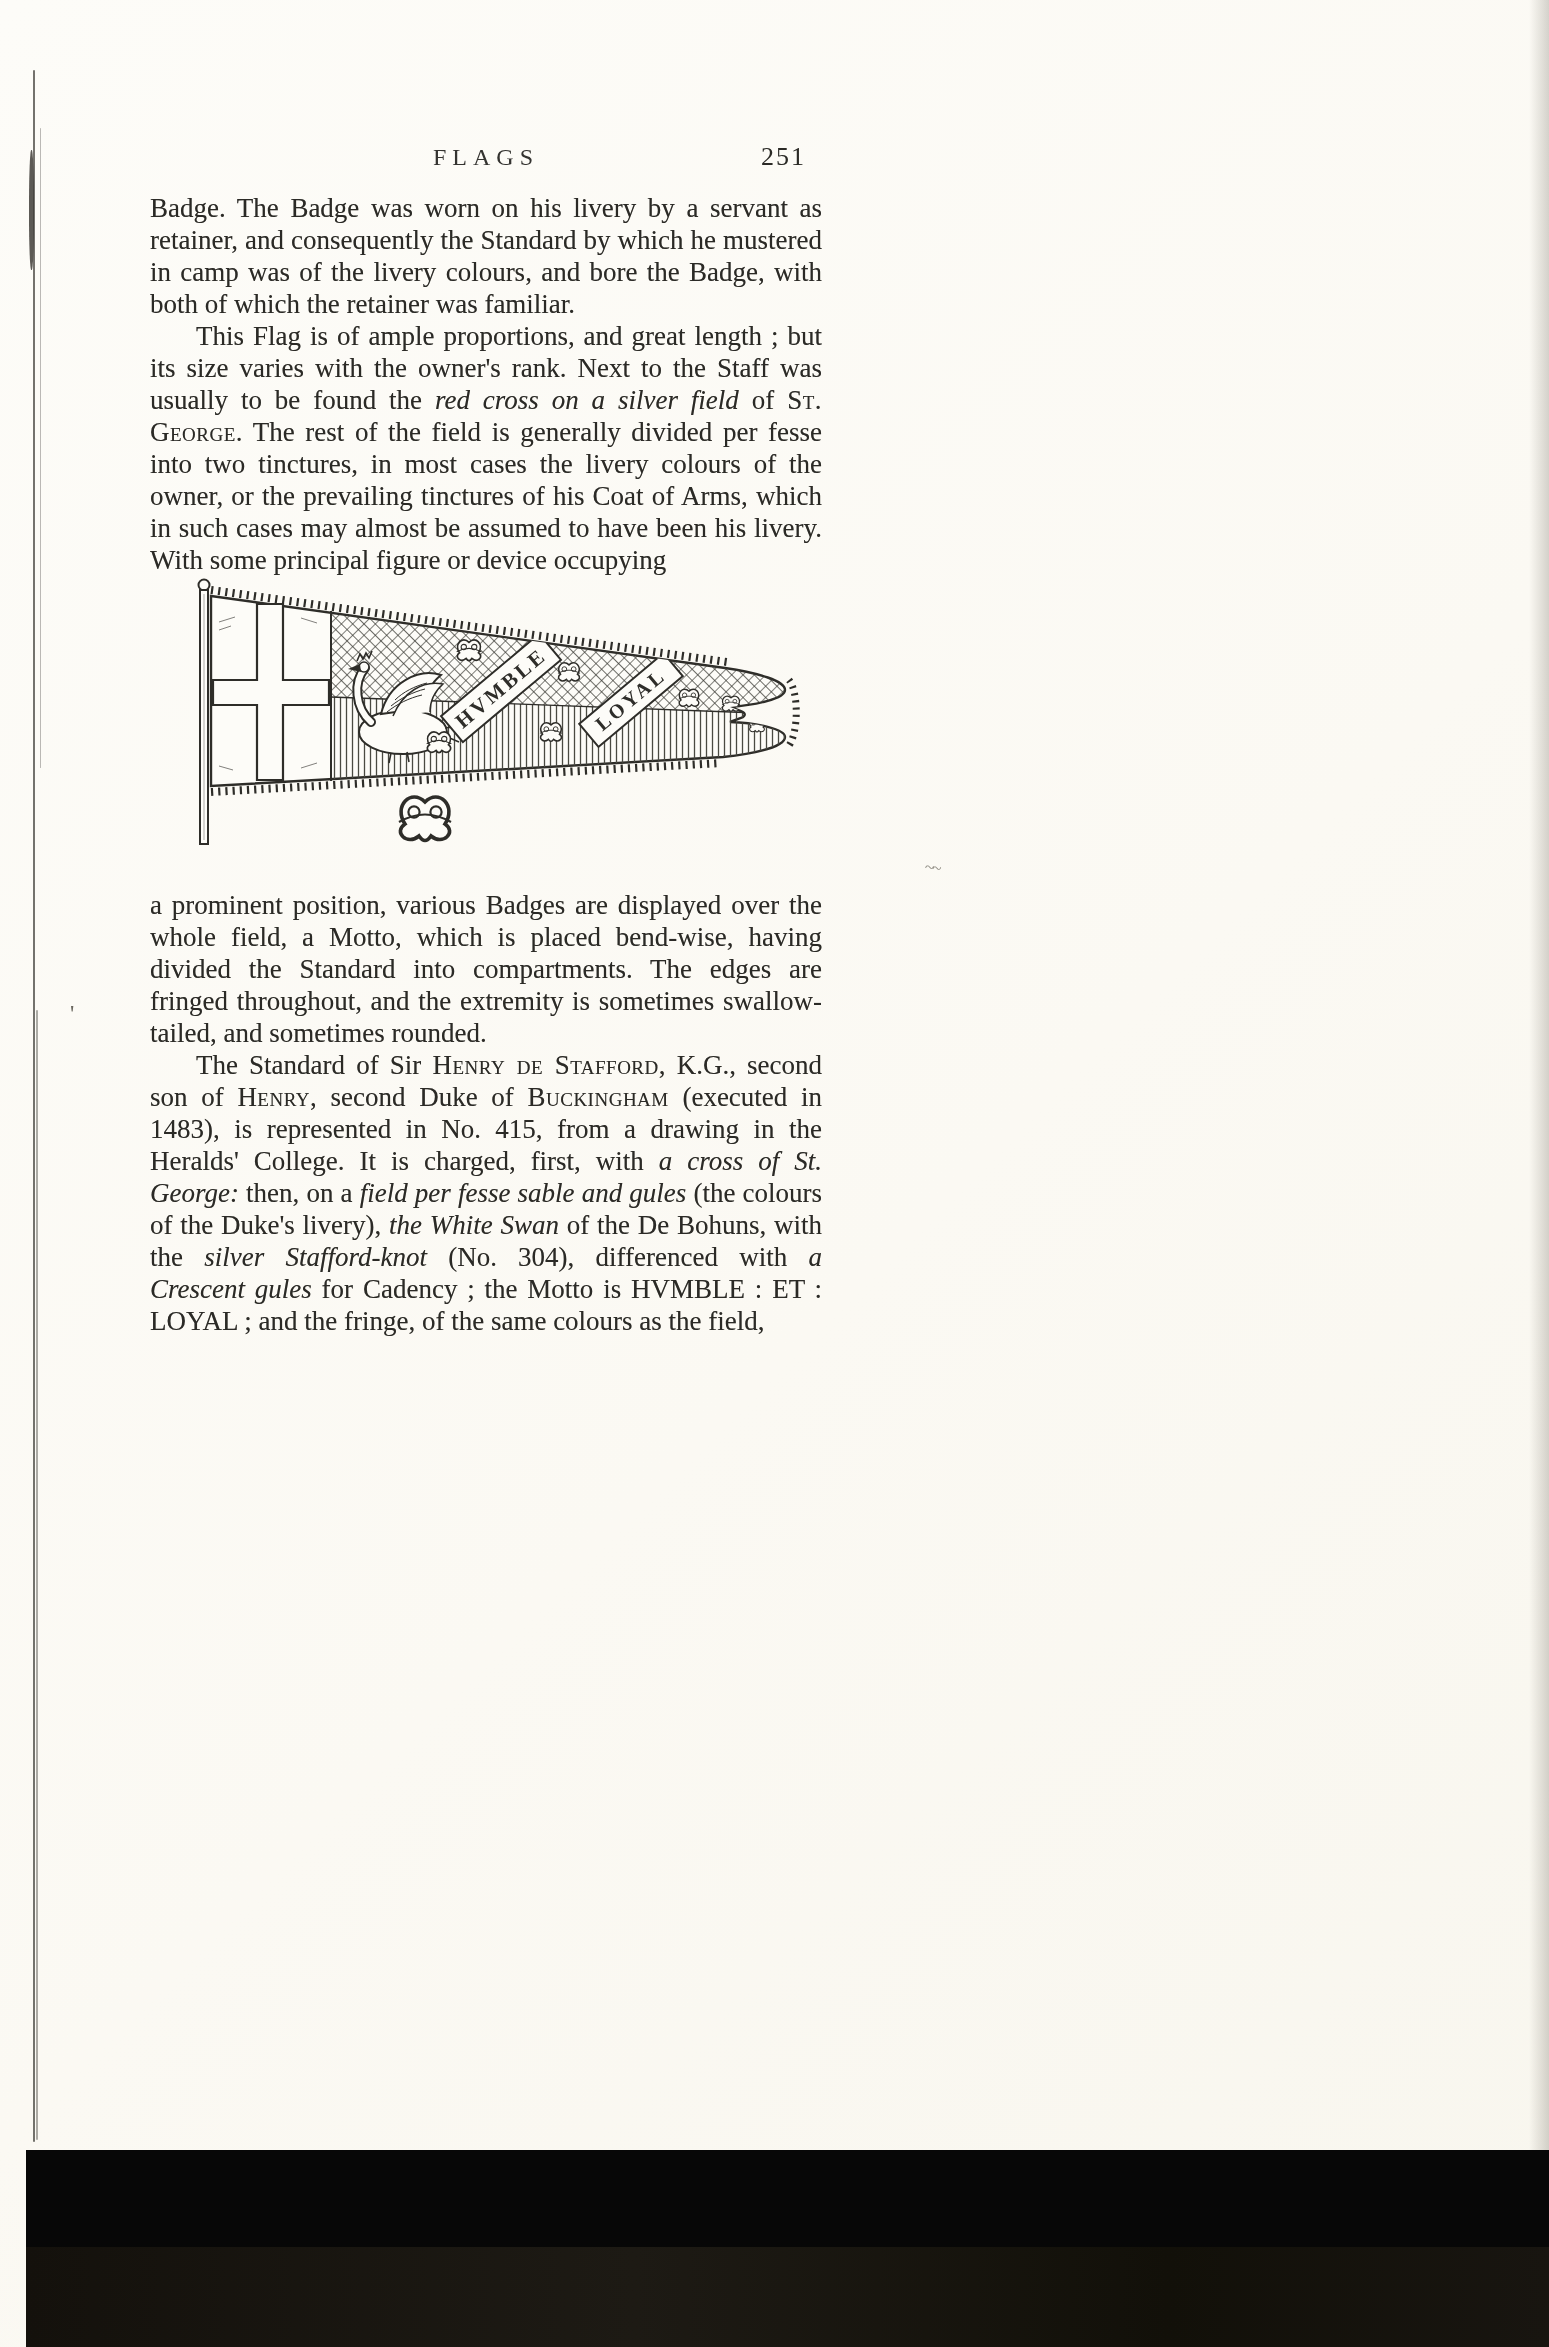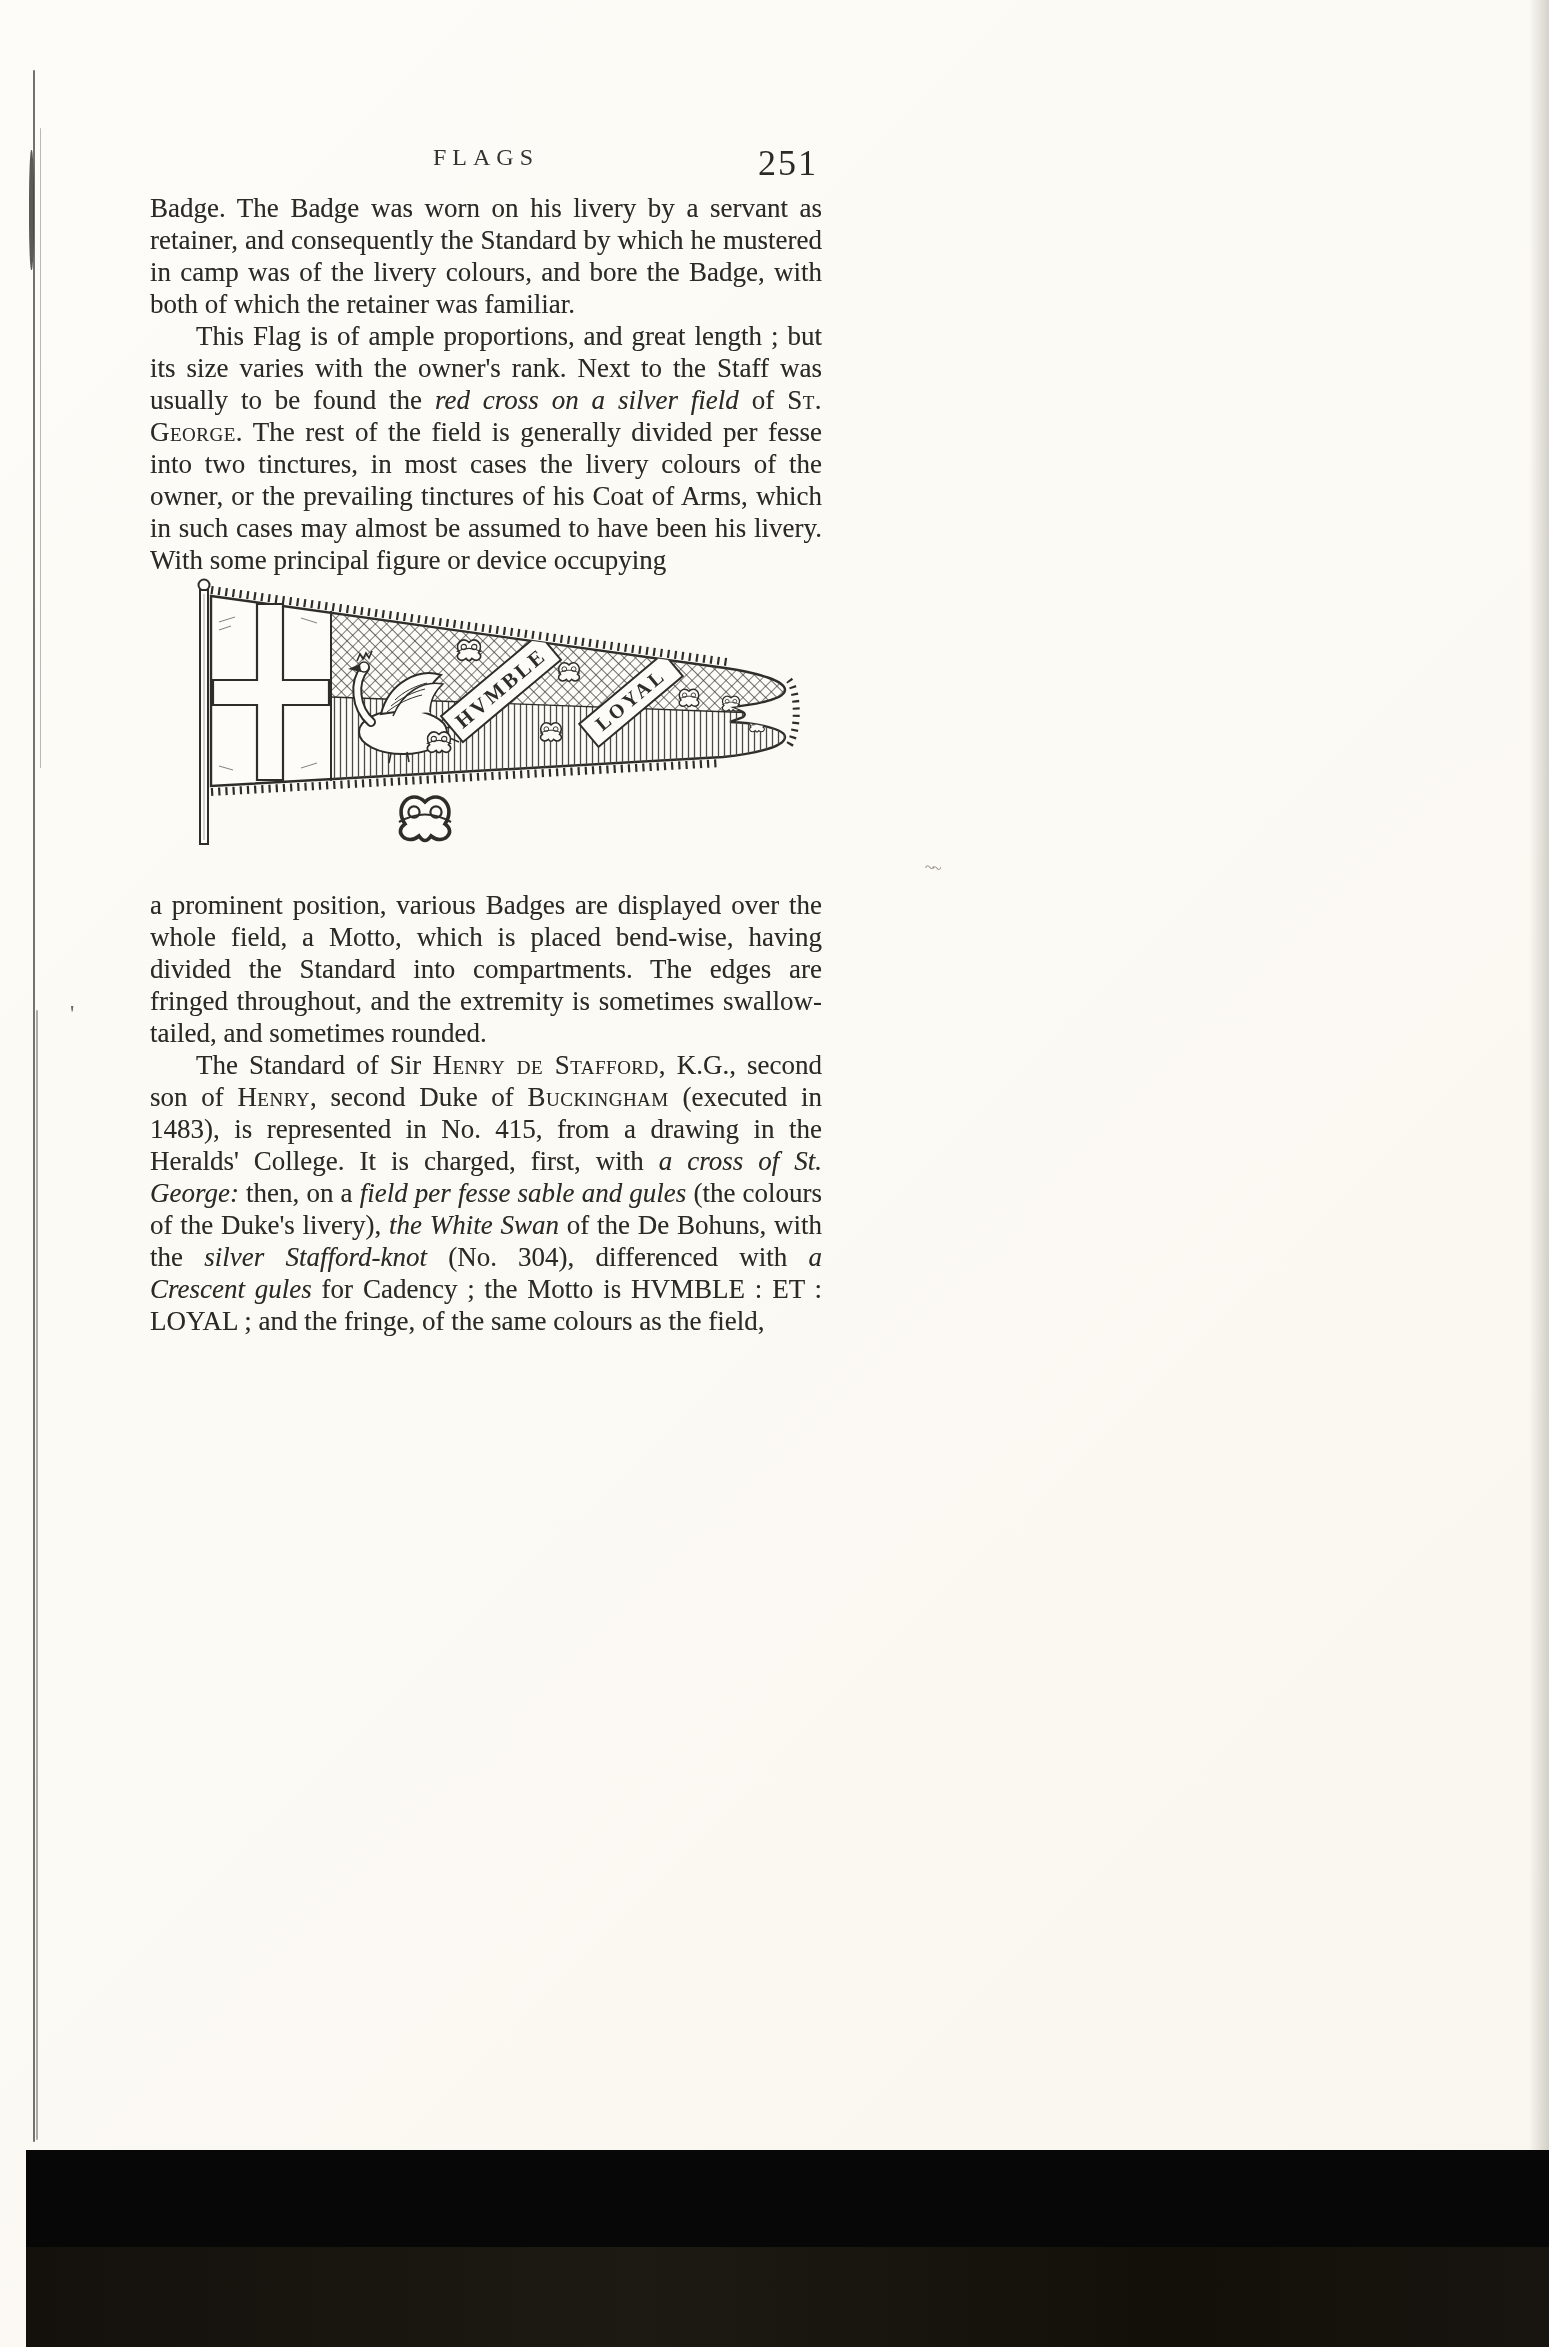--- a/index.html
+++ b/index.html
@@ -21,21 +21,21 @@
     background:#070707; }
   .bottom-bar2 { position:absolute; left:26px; top:2247px; width:1523px; height:100px;
     background:linear-gradient(90deg,#14110c,#1d1a14 40%,#121009 75%,#181510); }
   .margin-mark { position:absolute; color:#6a675f; }
   #mark1 { left:70px;  top:1000px; font-size:24px; }
   #mark2 { left:925px; top:858px;  font-size:17px; transform:rotate(8deg); letter-spacing:-2px; color:#8a877e;}
   
   .running-head { position:absolute; left:150px; top:142px; width:672px; height:36px;text-align:right; }
   .rh-title { position:absolute; left:50%; transform:translateX(-50%); top:2px;
     font-size:24px; letter-spacing:6px; color:#343330; }
-  .rh-num { position:absolute; right:4px; top:0; font-size:36px; letter-spacing:2px; }
+  .rh-num { position:absolute; right:16px; top:0; font-size:26px; letter-spacing:2px; }
   
   .text-block { position:absolute; left:150px; width:672px; }
   #block1 { top:192px; }
   #block2 { top:889px; }
   .para { margin:0; font-size:27px; line-height:32px; text-align:justify;
     text-shadow:0 0 0.4px rgba(43,42,38,0.35); }
   .para.indent { text-indent:46px; }
   .i  { font-style:italic; }
   .sc { font-variant:small-caps; letter-spacing:0.5px; }
   

